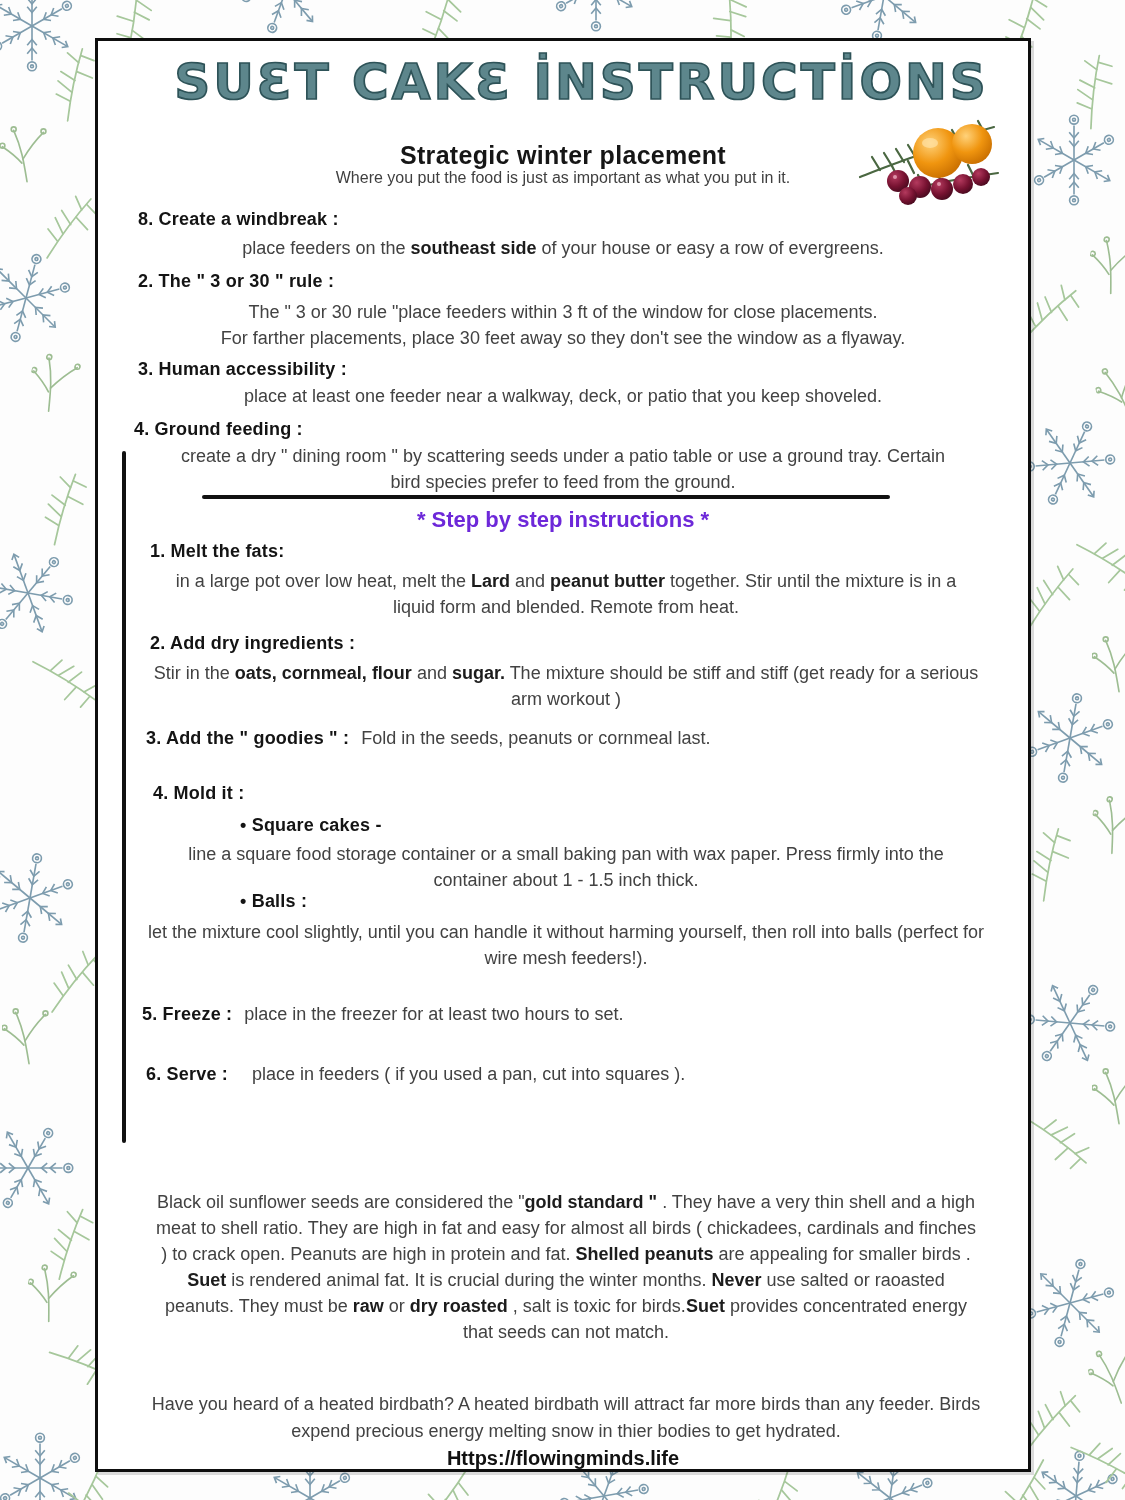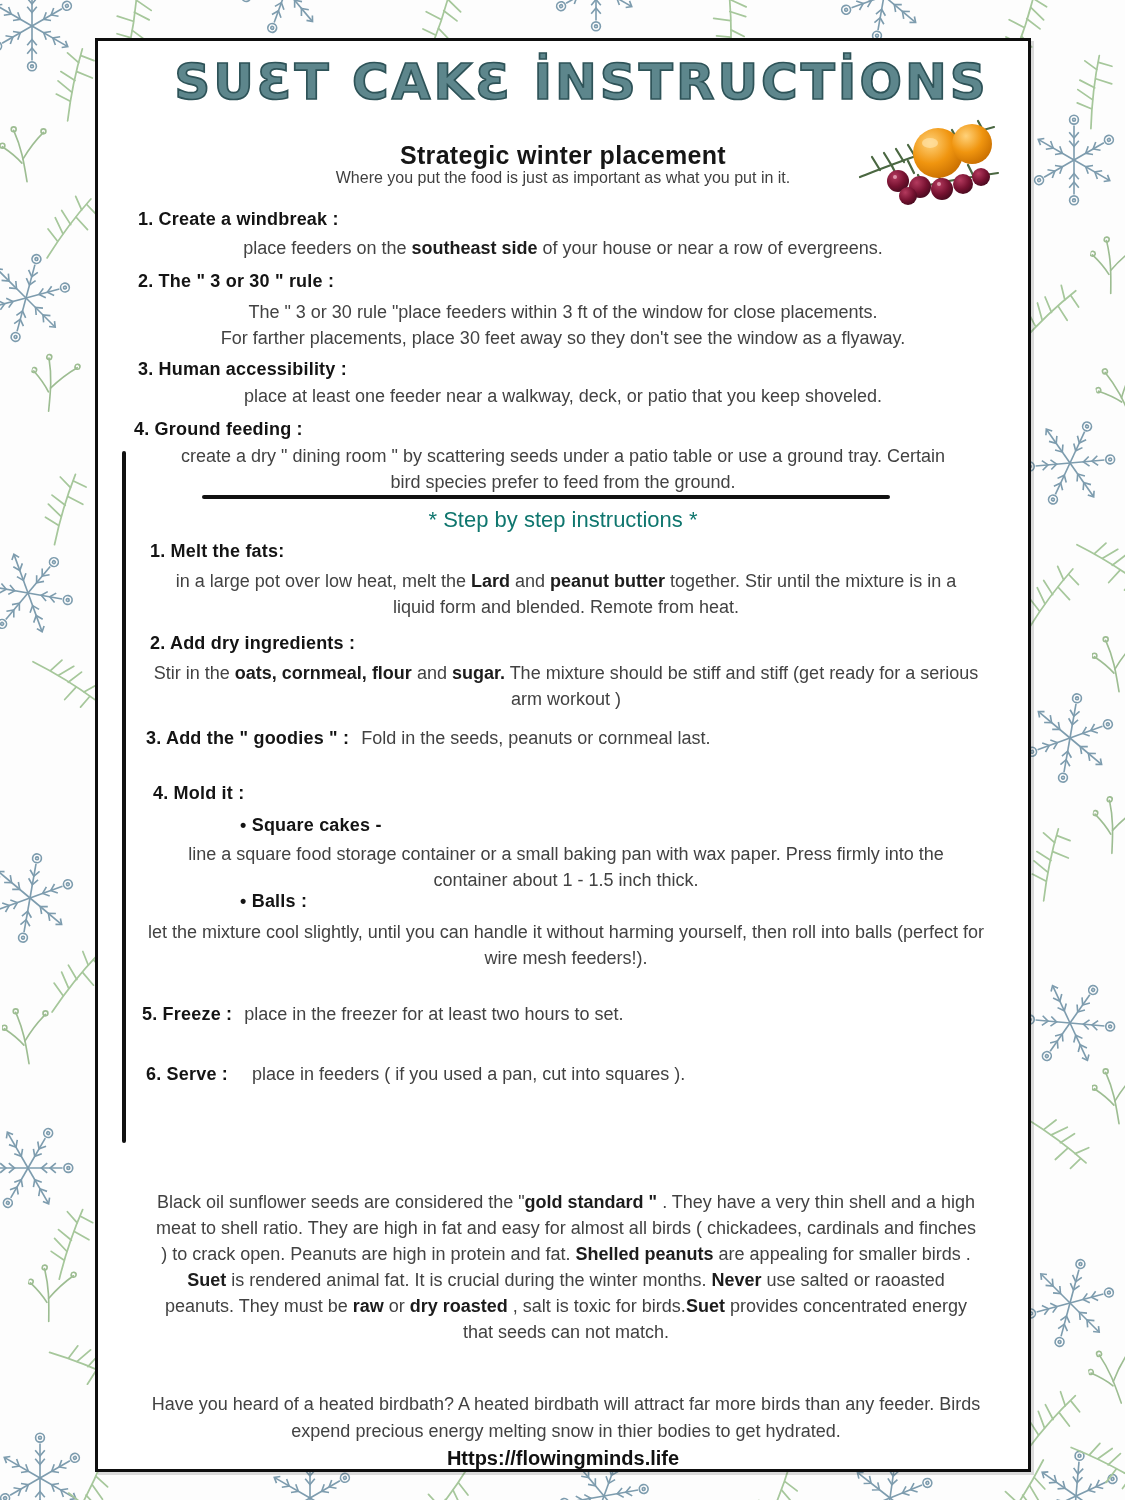--- a/index.html
+++ b/index.html
@@ -32,21 +32,21 @@
   .fruit{left:748px;top:76px;}
   
   .h{font-size:18px;font-weight:700;color:#141414;letter-spacing:.2px;white-space:nowrap;}
   .b{font-size:18px;color:#424242;line-height:26px;white-space:pre-line;}
   .b b, .rich b{color:#1c1c1c;font-weight:700;}
   .t1h{top:168px;left:40px;}  .t1b{top:194px;}
   .t2h{top:230px;left:40px;}  .t2b{top:258px;}
   .t3h{top:318px;left:40px;}  .t3b{top:342px;}
   .t4h{top:378px;left:36px;}  .t4b{top:402px;}
   .divider{top:454px;left:104px;width:688px;height:4px;background:#111;border-radius:2px;}
-  .steps-title{top:466px;font-size:22px;font-weight:400;color:#0f766e;}
+  .steps-title{top:466px;font-size:22px;font-weight:700;color:#6d28d9;}
   .vline{left:24px;top:410px;width:4px;height:692px;background:#111;border-radius:2px;}
   .s1h{top:500px;left:52px;} .s1b{top:527px;left:62px;width:812px;text-align:center;}
   .s2h{top:592px;left:52px;} .s2b{top:619px;left:50px;width:836px;text-align:center;}
   .row{display:flex;align-items:baseline;white-space:nowrap;}
   .s3r{top:684px;left:48px;gap:12px;}
   .s4h{top:742px;left:55px;}
   .sqh{top:774px;left:142px;} .sqb{top:800px;left:58px;width:820px;text-align:center;}
   .blh{top:850px;left:142px;} .blb{top:878px;left:43px;width:850px;text-align:center;}
   .s5r{top:960px;left:44px;gap:12px;}
   .s6r{top:1020px;left:48px;gap:24px;}
@@ -307,22 +307,22 @@
       <circle cx="74" cy="70" r="11" fill="url(#cg)"></circle>
       <circle cx="96" cy="72" r="11" fill="url(#cg)"></circle>
       <circle cx="117" cy="67" r="10" fill="url(#cg)"></circle>
       <circle cx="135" cy="60" r="9" fill="url(#cg)"></circle>
       <circle cx="62" cy="79" r="9" fill="url(#cg)"></circle>
       <circle cx="49" cy="60" r="2" fill="#e8a9bb" opacity="0.8"></circle>
       <circle cx="93" cy="67" r="2" fill="#e8a9bb" opacity="0.8"></circle>
     </g>
   </svg>
 
-  <div class="abs h t1h">1. Create a windbreak :</div>
-  <div class="abs center b rich t1b"><span>place feeders on the </span><b>southeast side</b><span> of your house or near a row of evergreens.</span></div>
+  <div class="abs h t1h">8. Create a windbreak :</div>
+  <div class="abs center b rich t1b"><span>place feeders on the </span><b>southeast side</b><span> of your house or easy a row of evergreens.</span></div>
 
   <div class="abs h t2h">2. The " 3 or 30 " rule :</div>
   <div class="abs center b rich t2b"><span>The " 3 or 30 rule "place feeders within 3 ft of the window for close placements.
 For farther placements, place 30 feet away so they don't see the window as a flyaway.</span></div>
 
   <div class="abs h t3h">3. Human accessibility :</div>
   <div class="abs center b rich t3b"><span>place at least one feeder near a walkway, deck, or patio that you keep shoveled.</span></div>
 
   <div class="abs h t4h">4. Ground feeding :</div>
   <div class="abs center b rich t4b"><span>create a dry " dining room " by scattering seeds under a patio table or use a ground tray. Certain

